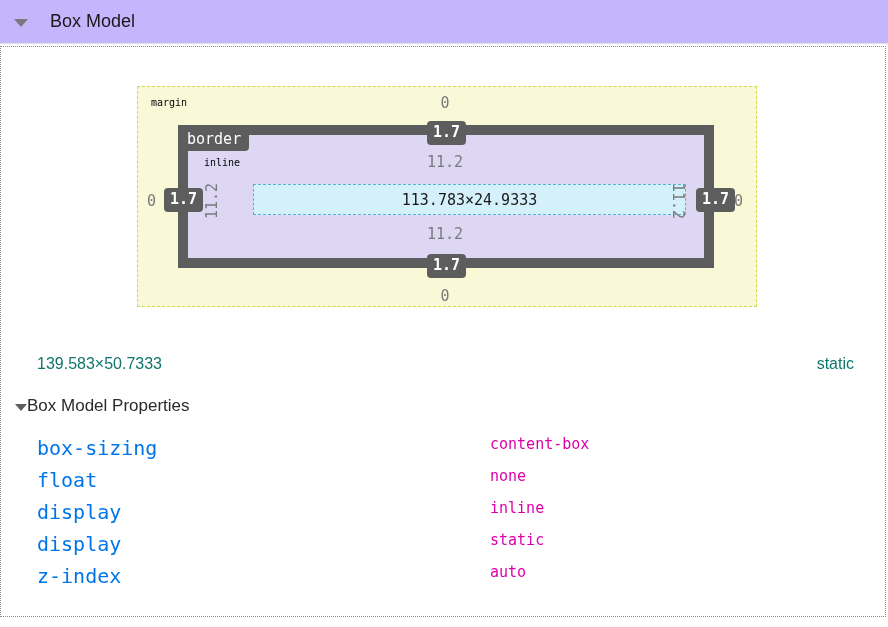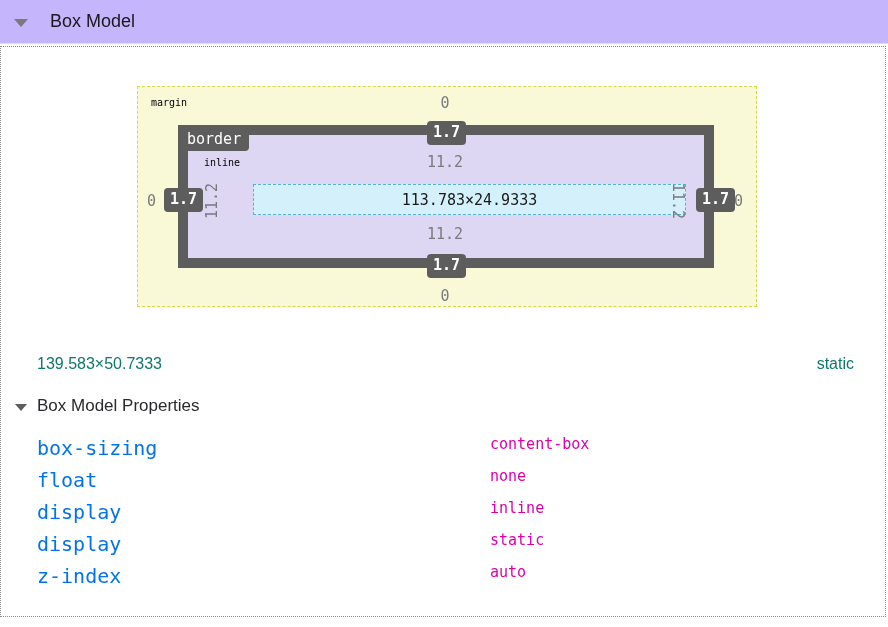--- a/index.html
+++ b/index.html
@@ -67,21 +67,21 @@
   
   .summary {
     position:absolute; left:0; right:0; top:305px; height:24px;
     display:flex; justify-content:space-between; align-items:center;
     padding:0 31px 0 36px; font-size:16px; color:#0f766e;
   }
 
   
   .props-hdr {
     position:absolute; left:0; top:344px; height:30px;
-    display:flex; align-items:center; gap:10px; padding-left:14px;
+    display:flex; align-items:center; padding-left:14px;
     font-size:17px; color:#2a2a2e; cursor:default;
   }
   .props-list { position:absolute; left:0; right:0; top:382px; }
   .prop-row { position:relative; height:32px; }
   .prop-name {
     position:absolute; left:36px; top:7px; font-size:20px; color:var(--prop-name-col);
   }
   .prop-value {
     position:absolute; left:489px; top:6px; font-size:15px; color:var(--prop-value-col);
   }

